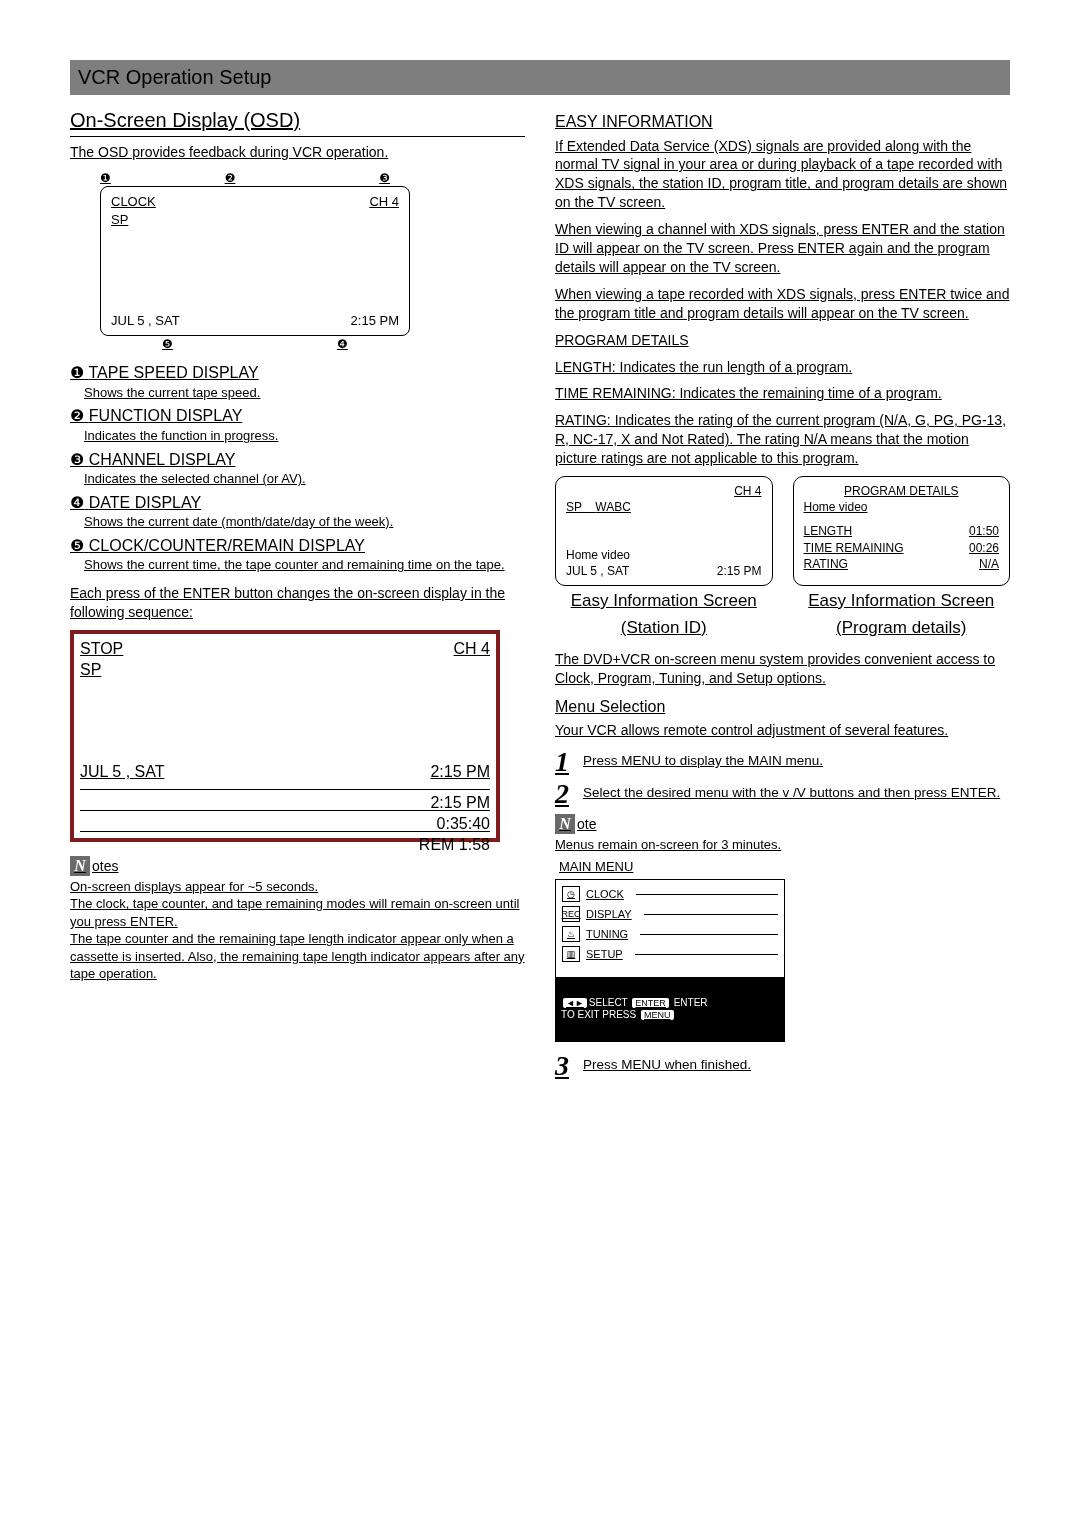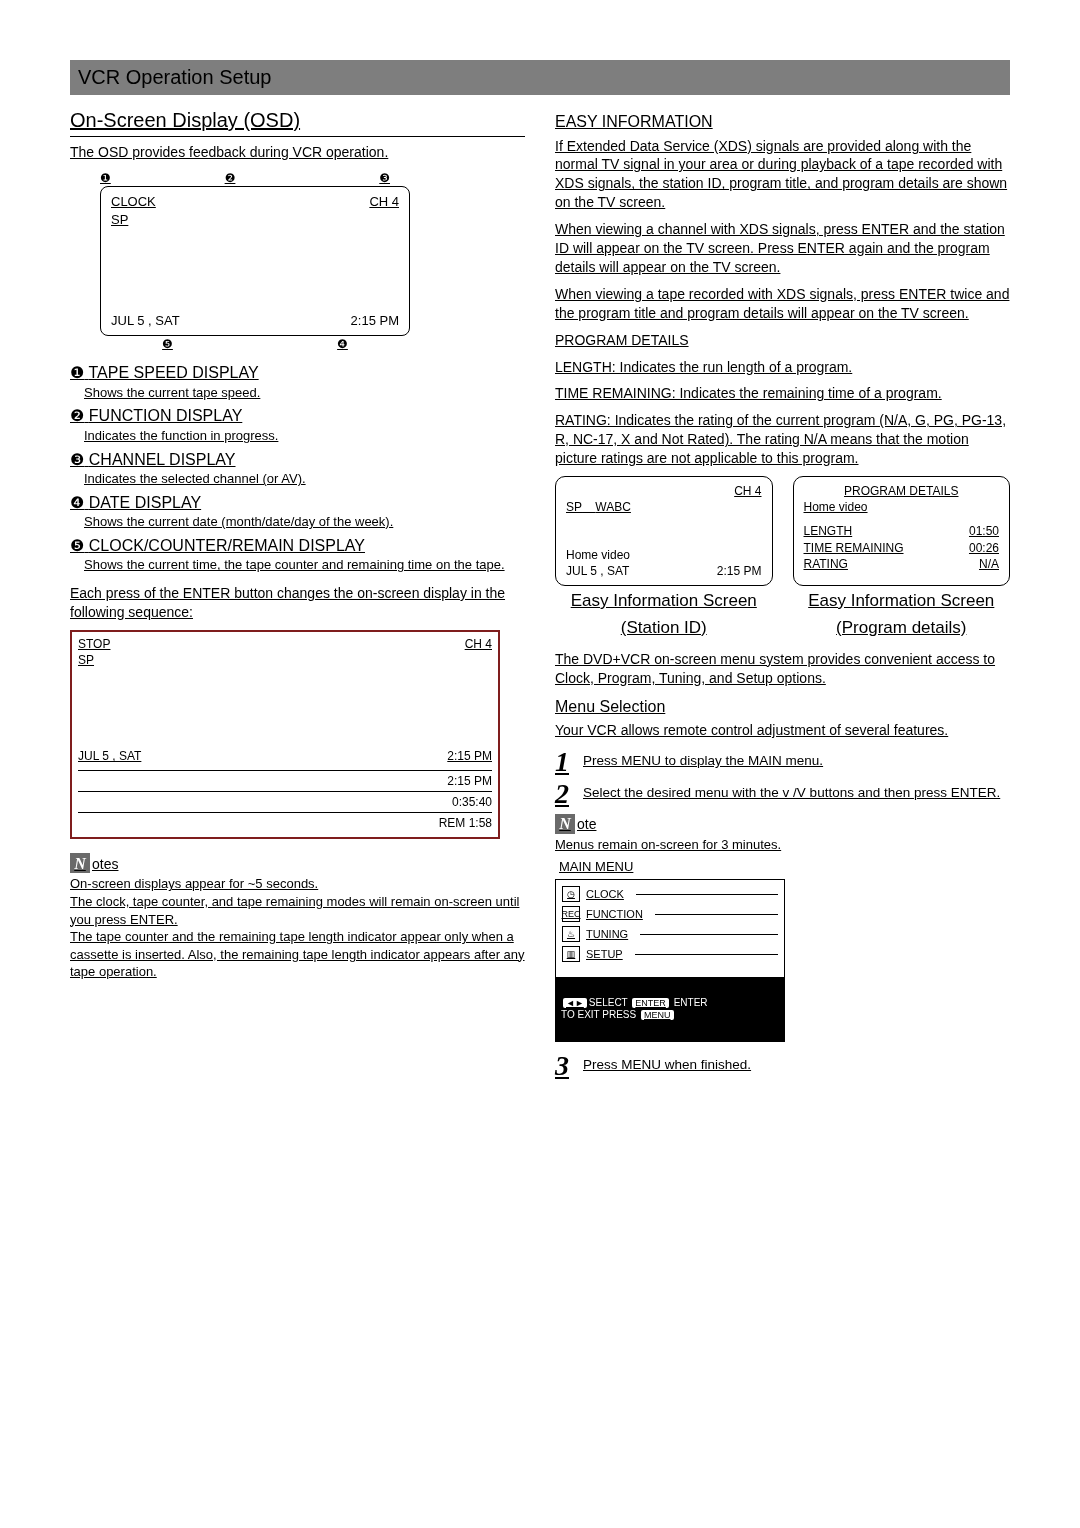--- a/index.html
+++ b/index.html
@@ -17,21 +17,21 @@
   .osd-box { border: 1px solid #000; border-radius: 8px; width: 310px; height: 150px; padding: 6px 10px; font-size: 13px; position: relative; }
   .osd-row { display: flex; justify-content: space-between; }
   .osd-bottom { position: absolute; bottom: 6px; left: 10px; right: 10px; display: flex; justify-content: space-between; }
   .callouts-bot { display:flex; width:310px; font-size:12px; }
   .callouts-bot span:first-child{flex:1;text-align:center;}
   .callouts-bot span:last-child{flex:1;text-align:center;margin-left:40px;}
   .defs { margin: 8px 0 10px 0; }
   .def-item { margin-bottom: 4px; }
   .def-head { font-size: 16px; }
   .def-body { font-size: 13px; margin-left: 14px; }
-  .seq-figure { border:2px solid #7f1d1d; width: 430px; margin: 6px 0 14px 0; padding: 4px 6px 24px 6px; position: relative; font-size:12px; }
+  .seq-figure { border:4px solid #7f1d1d; width: 430px; margin: 6px 0 14px 0; padding: 4px 6px 6px 6px; position: relative; font-size:16px; }
   .seq-top { display:flex; justify-content:space-between; }
   .seq-fill { height: 80px; }
   .seq-line { border-top:1px solid #000; margin-top:6px; position:relative; }
   .seq-line span { position:absolute; right:0; top:2px; }
   .notes-head { display:flex; align-items:baseline; gap:2px; margin-top:6px; }
   .n-box { display:inline-flex; align-items:center; justify-content:center; width:20px; height:20px; background:#6a6a6a; color:#fff; font-style:italic; font-family:"Times New Roman",serif; font-size:16px; font-weight:bold; }
   .notes-body { font-size:13px; margin-top:2px; }
   .sub-hd { font-size:16px; margin: 4px 0 4px 0; }
   .info-screens { display:flex; gap:20px; margin:4px 0 10px 0; }
   .info-col { flex:1; }
@@ -223,21 +223,21 @@
     <div class="menu-figure">
       <div class="menu-box">
         <div class="menu-list">
           <div class="menu-row">
               <span class="menu-icon">◷</span>
               <span>CLOCK</span>
               <span style="flex:1;border-top:1px solid #000;margin-left:6px;"></span>
             </div>
           <div class="menu-row">
               <span class="menu-icon">REC</span>
-              <span>FUNCTION</span>
+              <span>DISPLAY</span>
               <span style="flex:1;border-top:1px solid #000;margin-left:6px;"></span>
             </div>
           <div class="menu-row">
               <span class="menu-icon">♨</span>
               <span>TUNING</span>
               <span style="flex:1;border-top:1px solid #000;margin-left:6px;"></span>
             </div>
           <div class="menu-row">
               <span class="menu-icon">▥</span>
               <span>SETUP</span>

